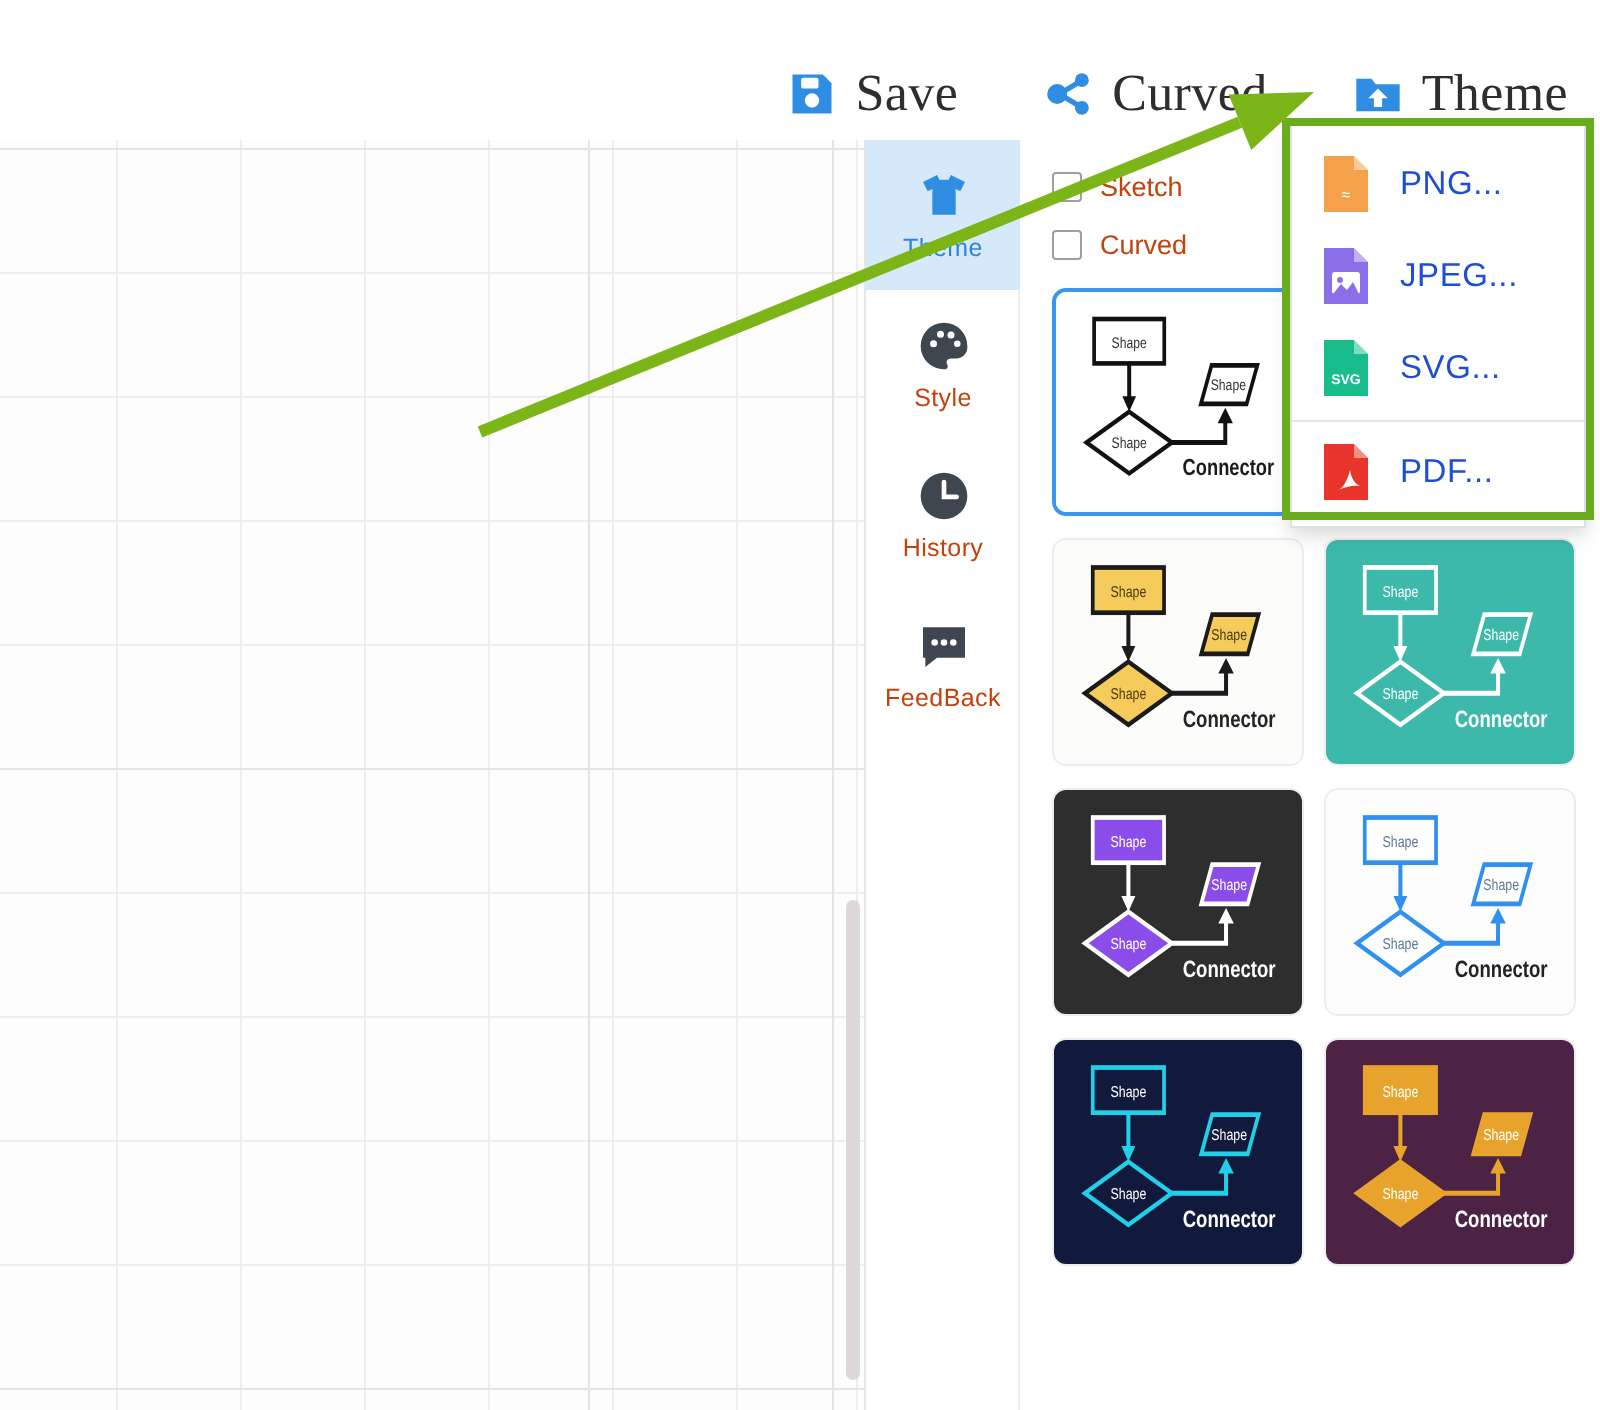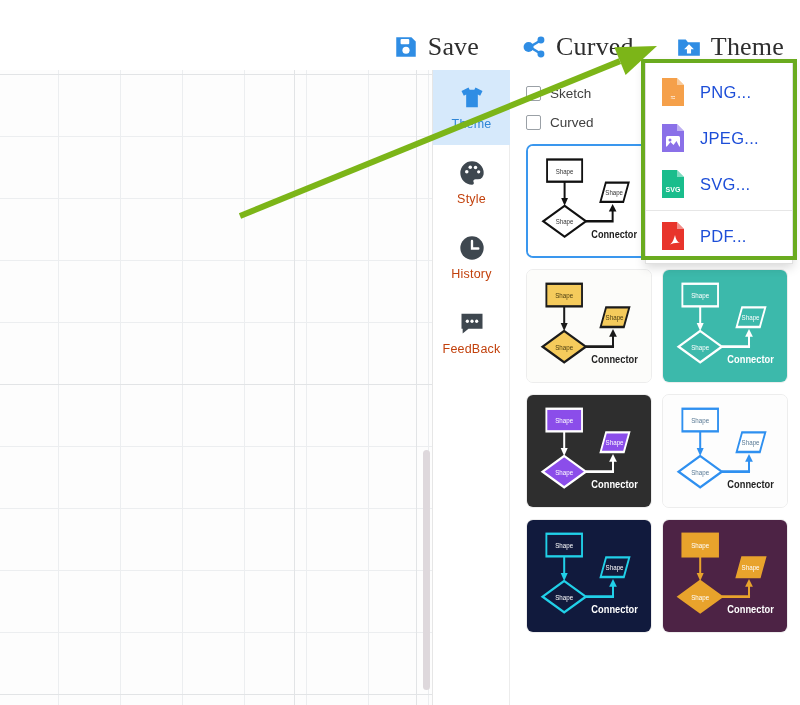--- a/index.html
+++ b/index.html
@@ -80,21 +80,21 @@
   
   .themearea {
     position: absolute; left: 77px; top: 0; right: 0; bottom: 0;
     padding: 16px 12px 0 16px; overflow: hidden;
   }
   .checkrow { display: flex; align-items: center; gap: 9px; margin-bottom: 14px; }
   .cbox {
     width: 15px; height: 15px; border: 1.6px solid #9aa0a6;
     border-radius: 2px; background: #fff; flex: none; cursor: pointer;
   }
-  .cb-label { font-size: 13.5px; color: #404040; }
+  .cb-label { font-size: 13.5px; color: #c2410c; }
 
   .theme-grid {
     display: grid; grid-template-columns: 1fr 1fr;
     gap: 11px 10px; margin-top: 4px;
   }
   .theme-card {
     position: relative; height: 114px; border-radius: 7px;
     border: 1.5px solid #ededed; overflow: hidden; cursor: pointer;
   }
   .theme-card.selected { border: 2px solid #3a97ee; }

